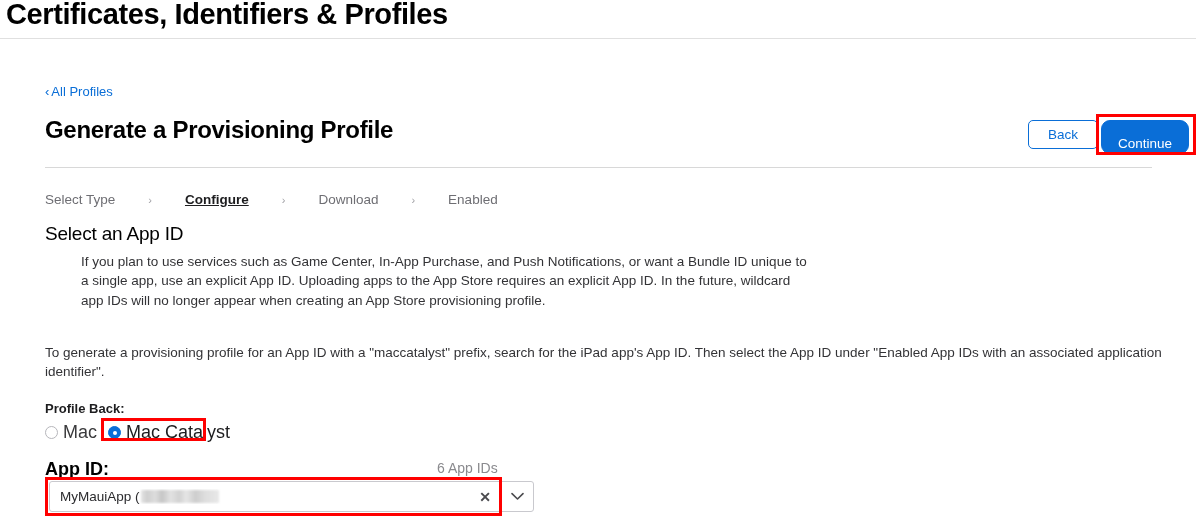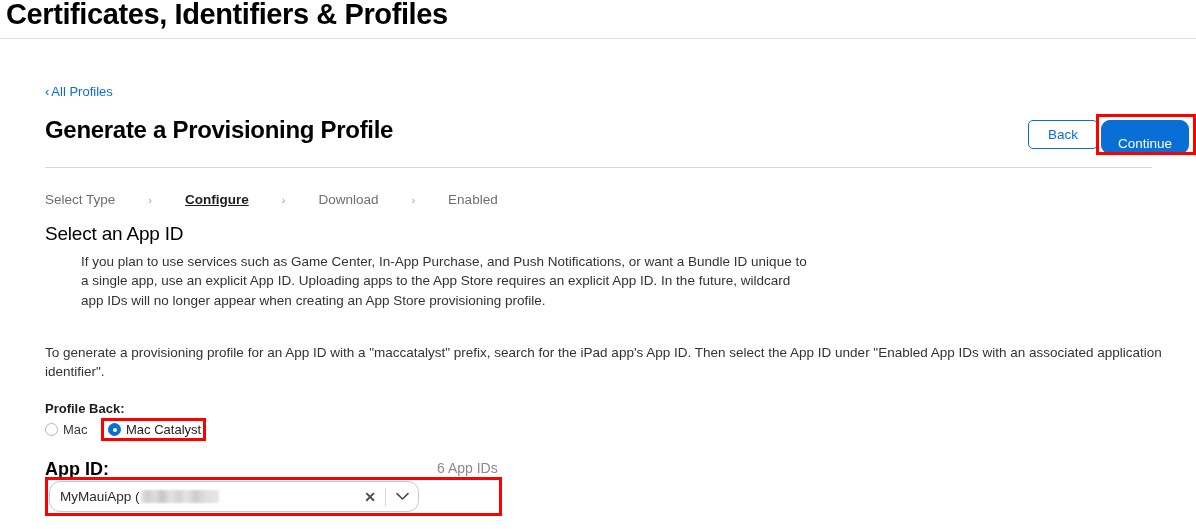--- a/index.html
+++ b/index.html
@@ -167,21 +167,21 @@
     font-weight: bold;
     color: #1d1d1f;
     white-space: nowrap;
   }
 
   .radio-row {
     position: absolute;
     top: 422px;
     display: flex;
     align-items: center;
-    font-size: 13px;
+    font-size: 18px;
     color: #1d1d1f;
     cursor: pointer;
     white-space: nowrap;
   }
   #radio-mac { left: 45px; }
   #radio-mac-catalyst { left: 108px; }
 
   .radio-dot {
     width: 13px;
     height: 13px;
@@ -224,24 +224,24 @@
     top: 460px;
     font-size: 14px;
     color: #8a8a8e;
     white-space: nowrap;
   }
 
   #app-id-select {
     position: absolute;
     left: 49px;
     top: 481px;
-    width: 370px;
+    width: 485px;
     height: 31px;
     border: 1px solid #c9c9ce;
-    border-radius: 11px;
+    border-radius: 3px;
     background: #ffffff;
     display: flex;
     align-items: center;
     cursor: pointer;
   }
   #app-id-value {
     flex: 1;
     display: flex;
     align-items: center;
     padding-left: 10px;

